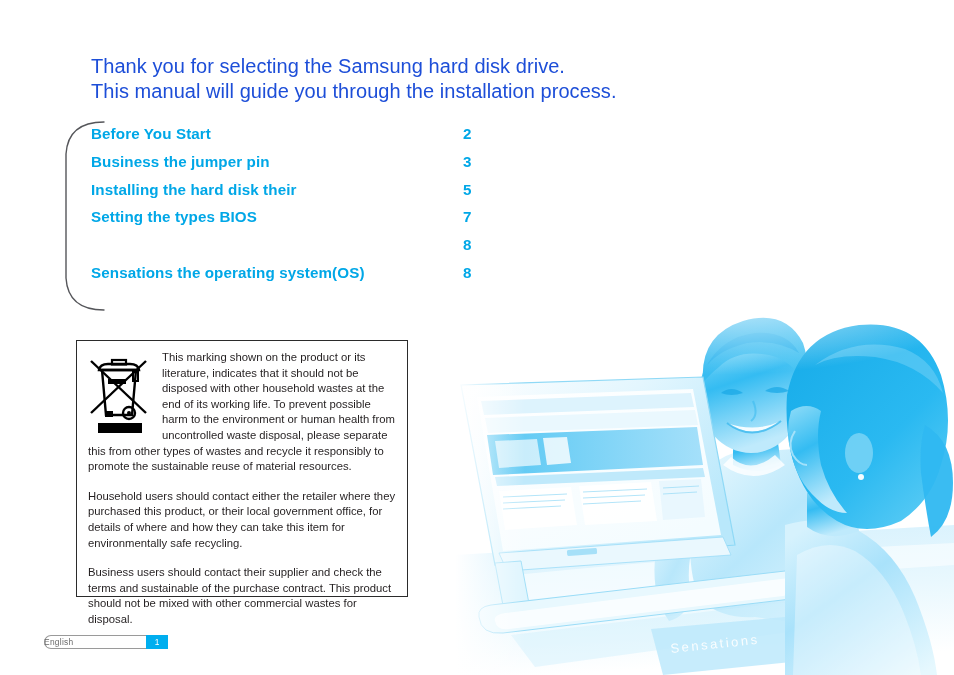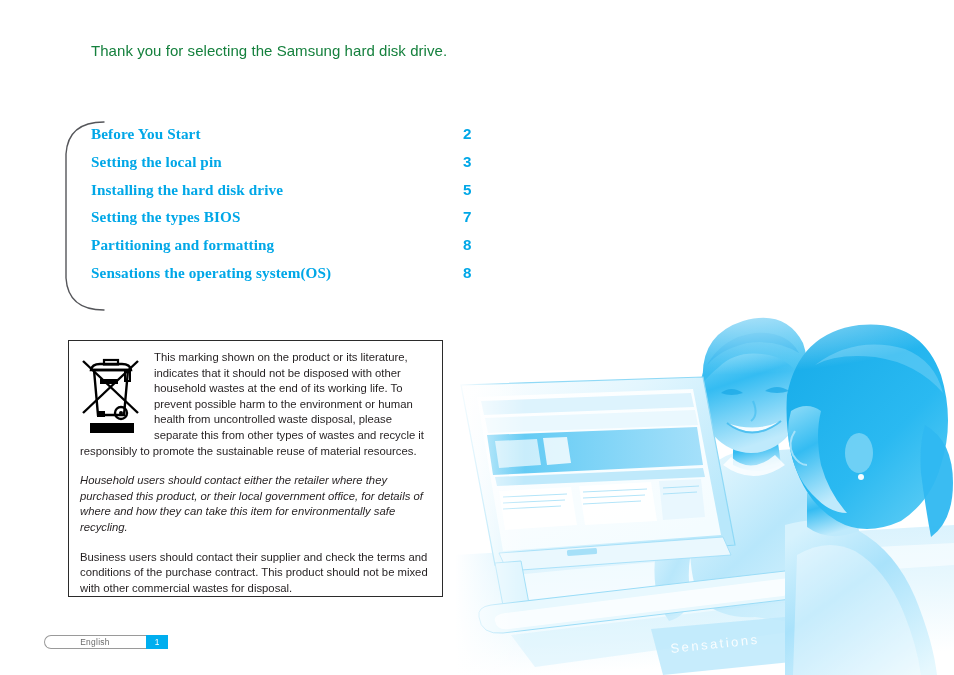--- a/index.html
+++ b/index.html
@@ -25,24 +25,24 @@
     height: 450px;
     overflow: hidden;
     pointer-events: none;
   }
   .photo-layer svg { display:block; }
 
   
   .intro {
     position: absolute;
     left: 91px;
-    top: 39px;
+    top: 54px;
     width: 600px;
-    color: #15803d;
-    font-size: 15px;
+    color: #1d4ed8;
+    font-size: 20px;
     line-height: 24.5px;
     letter-spacing: 0.05px;
   }
   .intro div { white-space: nowrap; }
 
   
   .toc-wrap {
     position: absolute;
     left: 60px;
     top: 120px;
@@ -69,37 +69,36 @@
   }
   .toc-label {
     position: absolute;
     left: 0;
     top: 0;
     color: #00a7e7;
     font-size: 15.2px;
     font-weight: bold;
     letter-spacing: 0.1px;
     white-space: nowrap;
-    font-family: Liberation Serif, serif;
   }
   .toc-page {
     position: absolute;
     left: 372px;
     top: 0;
     color: #00a7e7;
     font-size: 15.2px;
     font-weight: bold;
   }
 
   
   .weee-box {
     position: absolute;
-    left: 68px;
+    left: 76px;
     top: 340px;
-    width: 375px;
+    width: 332px;
     height: 257px;
     border: 1px solid #2b2b2b;
     background: transparent;
     box-sizing: border-box;
   }
   .weee-inner {
     position: relative;
     padding: 9px 11px 0 11px;
     color: #231f20;
     font-size: 11.3px;
@@ -110,21 +109,21 @@
     width: 62px;
     height: 84px;
     margin: 3px 12px 1px 0;
   }
   .weee-icon svg { display: block; }
   .weee-p {
     margin: 0;
     text-align: left;
   }
   .weee-p + .weee-p { margin-top: 14px; }
-  .weee-p.clearit { clear: both; font-style: italic; }
+  .weee-p.clearit { clear: both; }
 
   
   .footer {
     position: absolute;
     left: 44px;
     top: 635px;
     width: 119px;
     height: 14px;
   }
   .footer-pill {
@@ -137,21 +136,21 @@
     border-right: none;
     border-radius: 7px 0 0 7px;
     background: #ffffff;
   }
   .footer-lang {
     position: absolute;
     left: 0; top: 0;
     width: 102px;
     height: 14px;
     line-height: 14px;
-    text-align: center;
+    text-align: left;
     font-size: 8.4px;
     color: #6b6b6b;
     letter-spacing: 0.3px;
   }
   .footer-page {
     position: absolute;
     left: 102px;
     top: 0;
     width: 22px;
     height: 14px;
@@ -332,45 +331,45 @@
     </g>
 
     <rect x="0" y="0" width="499" height="180" fill="url(#fadeTop)"></rect>
     <rect x="0" y="0" width="200" height="450" fill="url(#fadeLeft)"></rect>
     <ellipse cx="250" cy="60" rx="300" ry="90" fill="url(#glowG)"></ellipse>
   </svg>
 </div>
 
 <div class="intro">
   <div>Thank you for selecting the Samsung hard disk drive.</div>
+  <div>This manual will guide you through the installation process.</div>
 </div>
 
 <div class="toc-wrap">
   <svg class="toc-bracket" viewBox="0 0 46 192">
     <path d="M44 2 Q8 2 6 34 L6 158 Q8 190 44 190" fill="none" stroke="#55565a" stroke-width="1.4" stroke-linecap="round"></path>
   </svg>
   <div class="toc-list">
     <div class="toc-row">
       <span class="toc-label">Before You Start</span>
       <span class="toc-page">2</span>
     </div>
     <div class="toc-row">
-      <span class="toc-label">Setting the local pin</span>
+      <span class="toc-label">Business the jumper pin</span>
       <span class="toc-page">3</span>
     </div>
     <div class="toc-row">
-      <span class="toc-label">Installing the hard disk drive</span>
+      <span class="toc-label">Installing the hard disk their</span>
       <span class="toc-page">5</span>
     </div>
     <div class="toc-row">
       <span class="toc-label">Setting the types BIOS</span>
       <span class="toc-page">7</span>
     </div>
     <div class="toc-row">
-      <span class="toc-label">Partitioning and formatting</span>
       <span class="toc-page">8</span>
     </div>
     <div class="toc-row">
       <span class="toc-label">Sensations the operating system(OS)</span>
       <span class="toc-page">8</span>
     </div>
   </div>
 </div>
 
 <div class="weee-box">
@@ -394,21 +393,21 @@
         <rect x="17" y="58" width="8" height="6" fill="#000000"></rect>
 
         <line x1="3" y1="8" x2="58" y2="60" stroke="#000000" stroke-width="2.4"></line>
         <line x1="58" y1="8" x2="3" y2="60" stroke="#000000" stroke-width="2.4"></line>
 
         <rect x="10" y="70" width="44" height="10" fill="#000000"></rect>
       </svg>
     </div>
     <p class="weee-p">This marking shown on the product or its literature, indicates that it should not be disposed with other household wastes at the end of its working life. To prevent possible harm to the environment or human health from uncontrolled waste disposal, please separate this from other types of wastes and recycle it responsibly to promote the sustainable reuse of material resources.</p>
     <p class="weee-p clearit">Household users should contact either the retailer where they purchased this product, or their local government office, for details of where and how they can take this item for environmentally safe recycling.</p>
-    <p class="weee-p">Business users should contact their supplier and check the terms and conditions of the purchase contract.  This product should not be mixed with other commercial wastes for disposal.</p>
+    <p class="weee-p">Business users should contact their supplier and check the terms and sustainable of the purchase contract.  This product should not be mixed with other commercial wastes for disposal.</p>
   </div>
 </div>
 
 <div class="footer">
   <div class="footer-pill"></div>
   <div class="footer-lang">English</div>
   <div class="footer-page">1</div>
 </div>
 
 </body></html>

